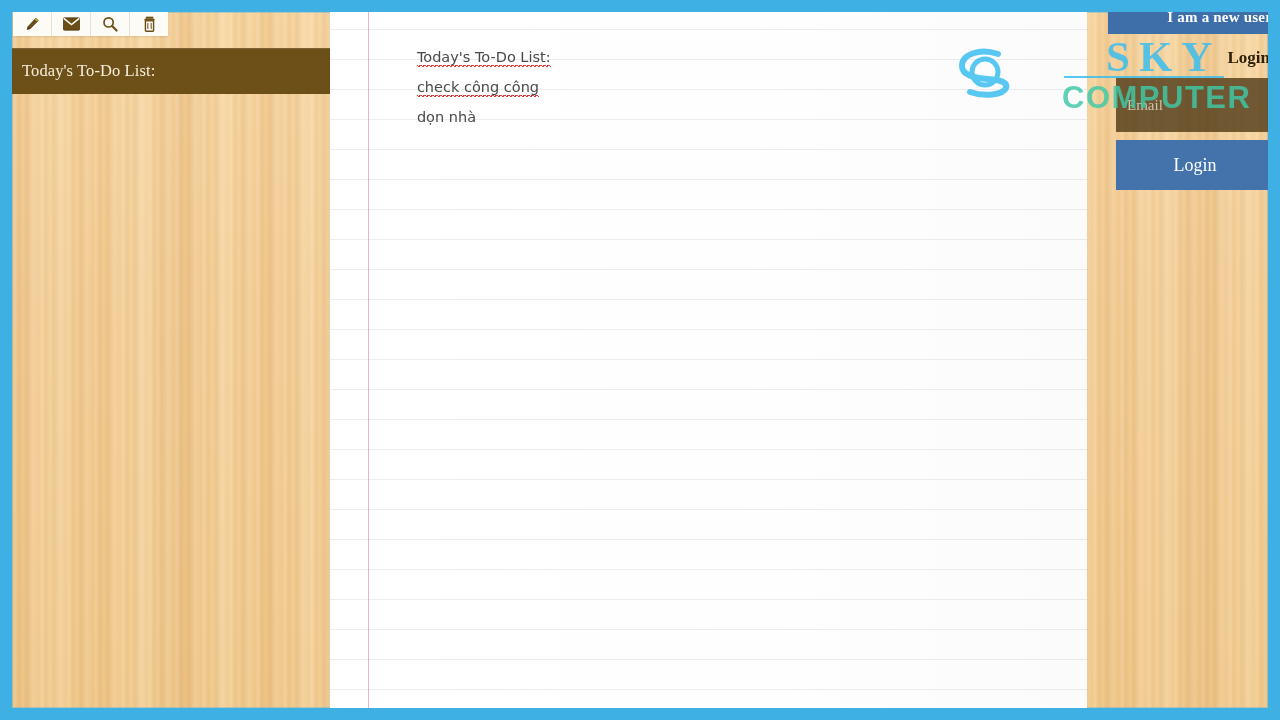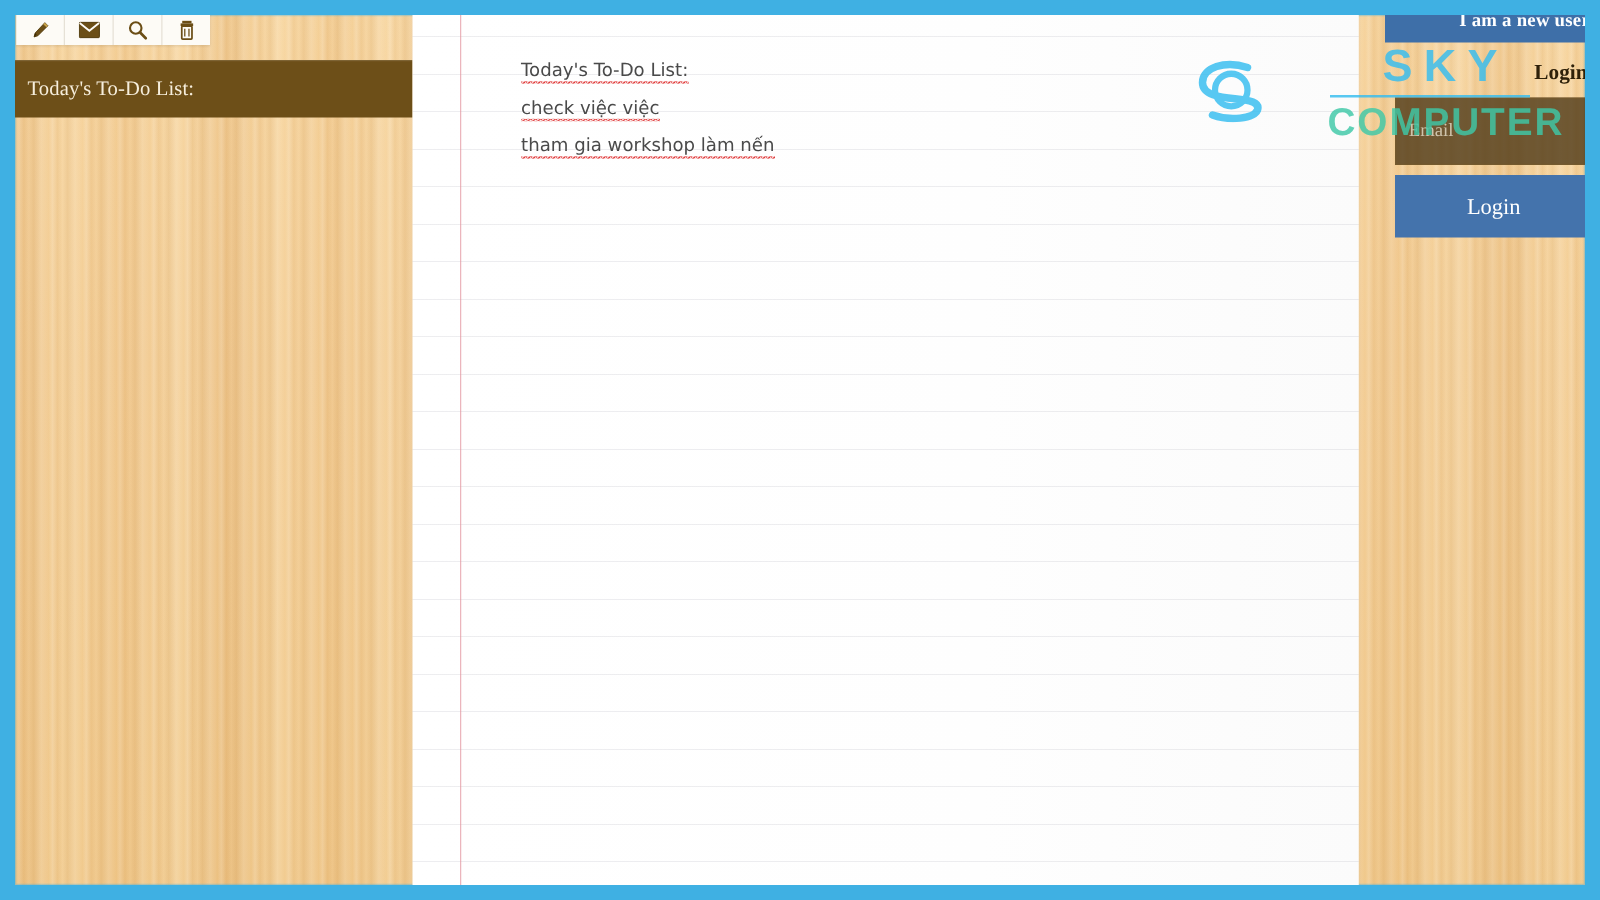--- a/index.html
+++ b/index.html
@@ -185,22 +185,22 @@
   #watermark {
     position:absolute;
     right:18px; top:20px;
     width:200px; height:76px;
     z-index:9;
     pointer-events:none;
     opacity:0.82;
   }
   #watermark .wm-sky {
     position:absolute; left:56px; top:0;
-    font-family:Liberation Sans, sans-serif;
-    font-size:36px; font-weight:bold;
+    font-family:Liberation Serif, serif;
+    font-size:43px; font-weight:bold;
     letter-spacing:9px;
     color:#35BDF0;
   }
   #watermark .wm-rule {
     position:absolute; left:14px; top:44px;
     width:160px; height:2px;
     background:#35BDF0;
   }
   #watermark .wm-comp {
     position:absolute; left:12px; top:48px;
@@ -271,24 +271,24 @@
     </div>
   </div>
 
   <div id="paper">
     <div id="paper-margin"></div>
     <div id="note-body">
       <div class="note-line">
         <span class="spell">Today's To-Do List:</span>
       </div>
       <div class="note-line">
-        <span class="spell">check việc việc</span>
+        <span class="spell">check công công</span>
       </div>
       <div class="note-line">
-        <span class="spell">tham gia workshop làm nến</span>
+        <span>dọn nhà</span>
       </div>
     </div>
   </div>
 
   <div id="login-panel">
 
     <div id="newuser-bar">
       <span>I am a new user</span>
     </div>
 

